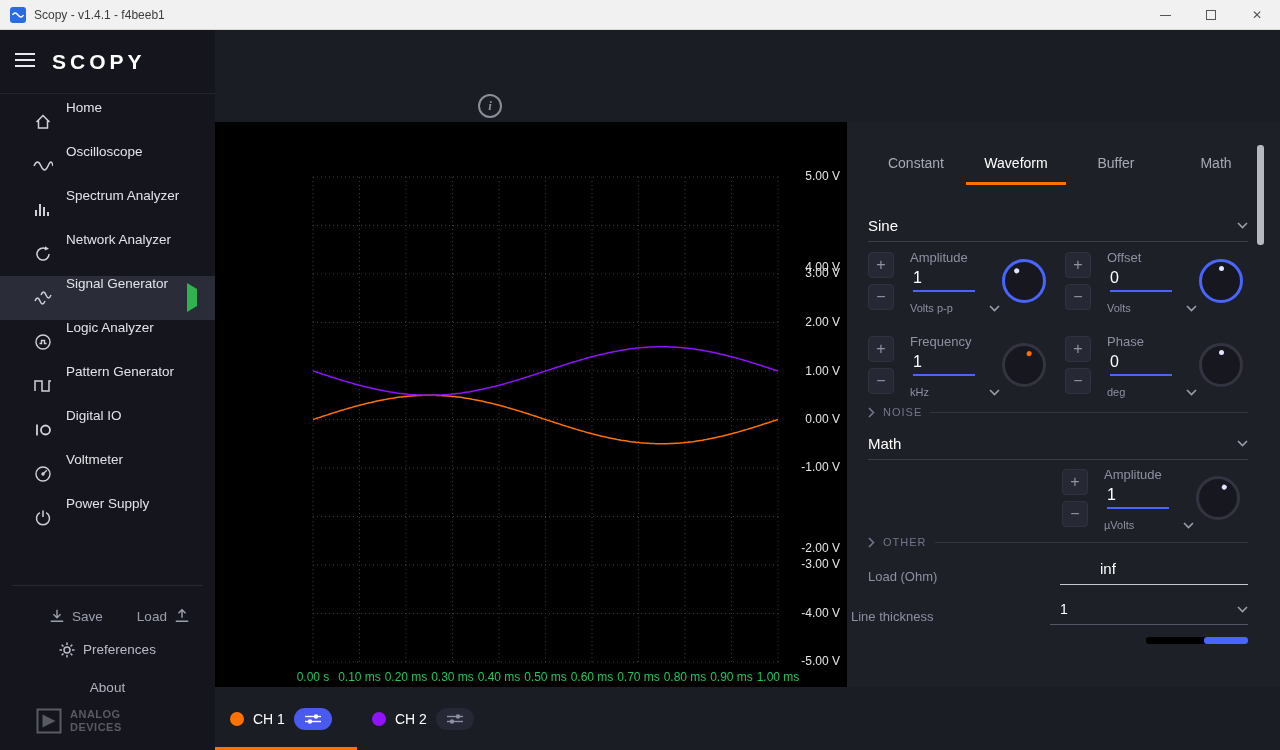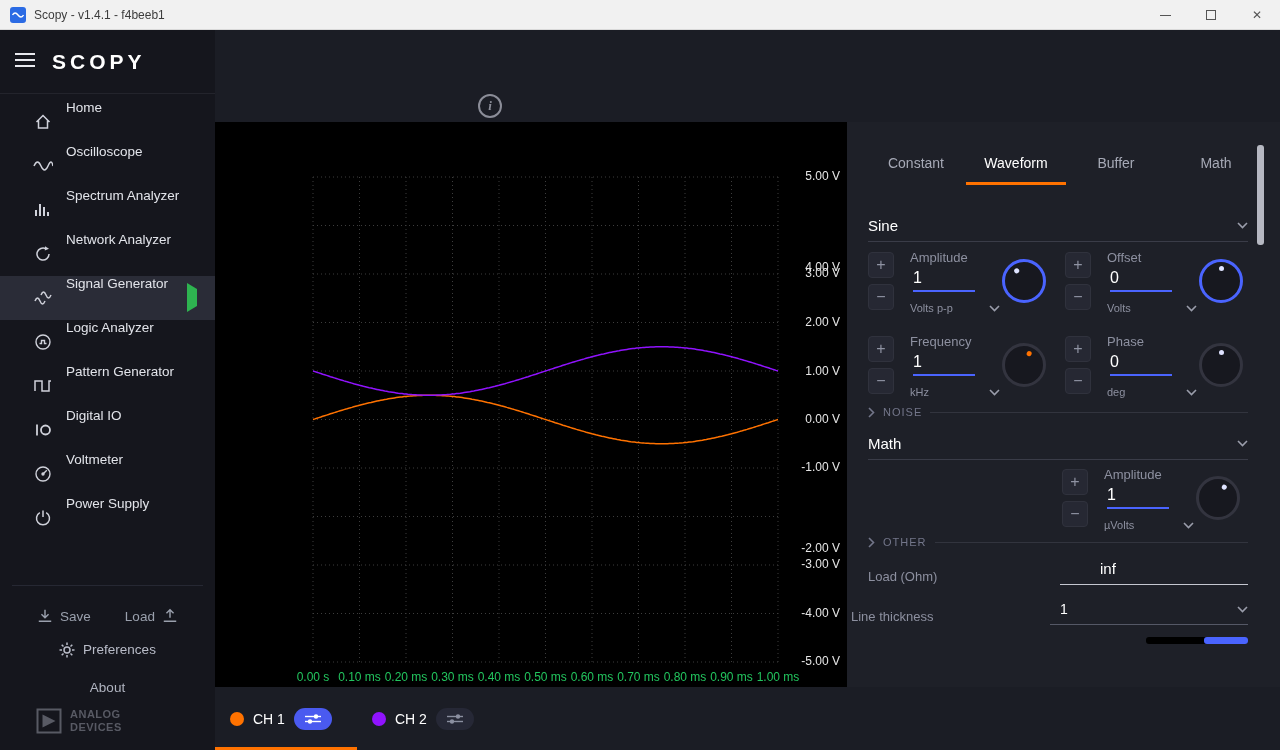--- a/index.html
+++ b/index.html
@@ -22,21 +22,21 @@
   .logo-text{font-size:21px;font-weight:bold;letter-spacing:4px;color:#fff}
   .side-list{padding-top:6px}
   .side-item{height:44px;display:flex;padding:0 30px;position:relative;cursor:default}
   .side-item.active{background:#2a2c37}
   .micon-wrap{width:26px;display:flex;align-items:center;justify-content:center}
   .side-label{margin-left:10px;font-size:13.5px;color:#e2e4ea}
   .ind{position:absolute;right:18px;top:50%;transform:translateY(-50%)}
   .ind-stop{width:9px;height:9px;background:#8f95a8}
   .ind-play{width:0;height:0;border-left:10px solid #2eb350;border-top:6px solid transparent;border-bottom:6px solid transparent}
   .side-divider{position:absolute;left:12px;right:12px;top:555px;height:1px;background:#262833}
-  .saveload{position:absolute;top:578px;left:0;width:100%;display:flex;justify-content:center;gap:34px;}
+  .saveload{position:absolute;top:578px;left:12px;width:100%;display:flex;justify-content:center;gap:34px;}
   .sl-item{display:flex;align-items:center;gap:7px;font-size:13.5px;color:#9aa0ad;cursor:default}
   .prefs{position:absolute;top:612px;left:0;width:100%;display:flex;justify-content:center;gap:8px;align-items:flex-start;height:26px;font-size:13.5px;color:#b9bcc8}
   .about{position:absolute;top:650px;left:0;width:100%;text-align:center;font-size:13.5px;color:#b0b4c0}
   .adi{position:absolute;left:36px;top:678px;display:flex;gap:8px;align-items:center;color:#585a64}
   .adi-text{font-size:11px;font-weight:bold;letter-spacing:.5px;line-height:1.2}
 
   
   .topbar{position:absolute;left:215px;top:30px;width:1065px;height:92px;background:#1b1d25}
   .info-btn{position:absolute;left:263px;top:64px;width:24px;height:24px;border:2px solid #8b8d98;border-radius:50%;color:#8b8d98;display:flex;align-items:center;justify-content:center;font-size:13px;font-weight:bold;font-family:"Liberation Serif",serif;font-style:italic}
 

